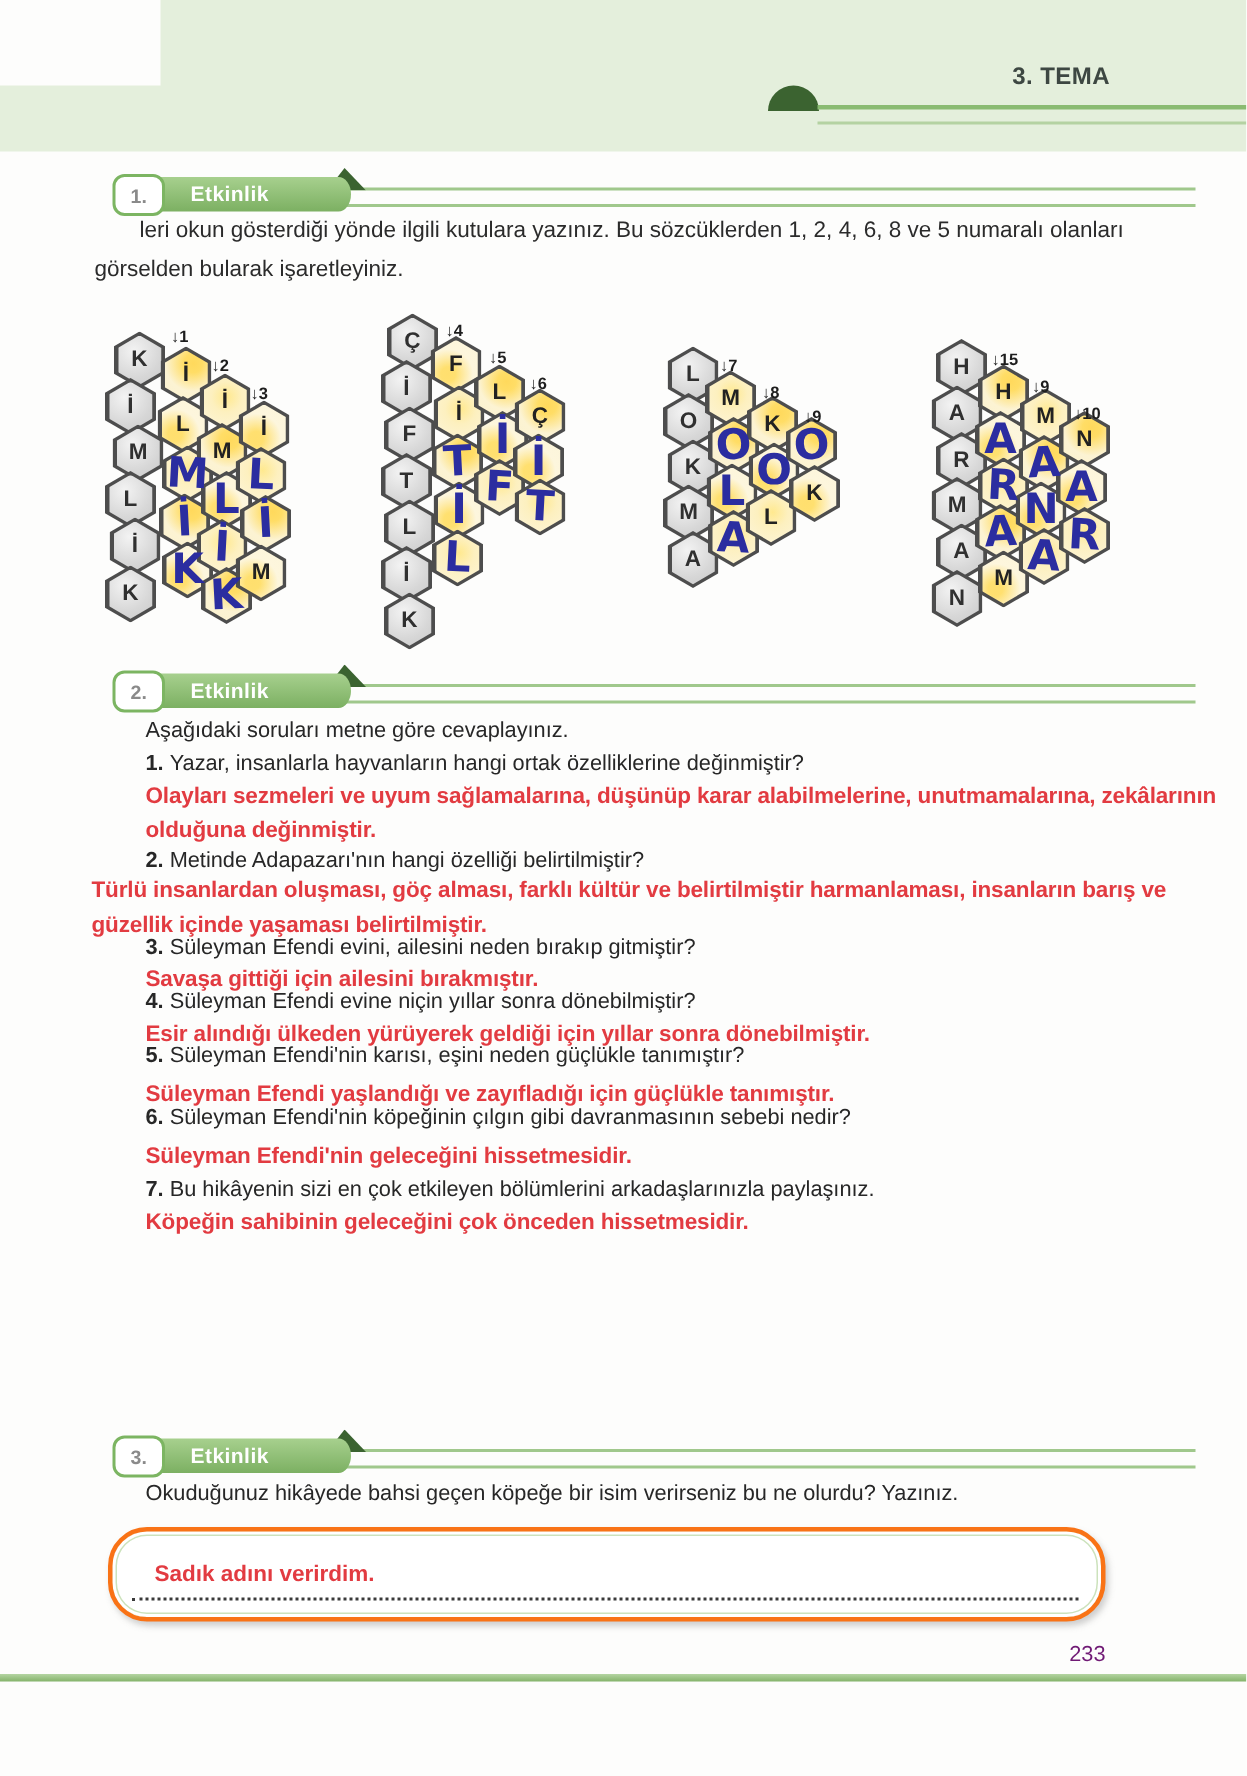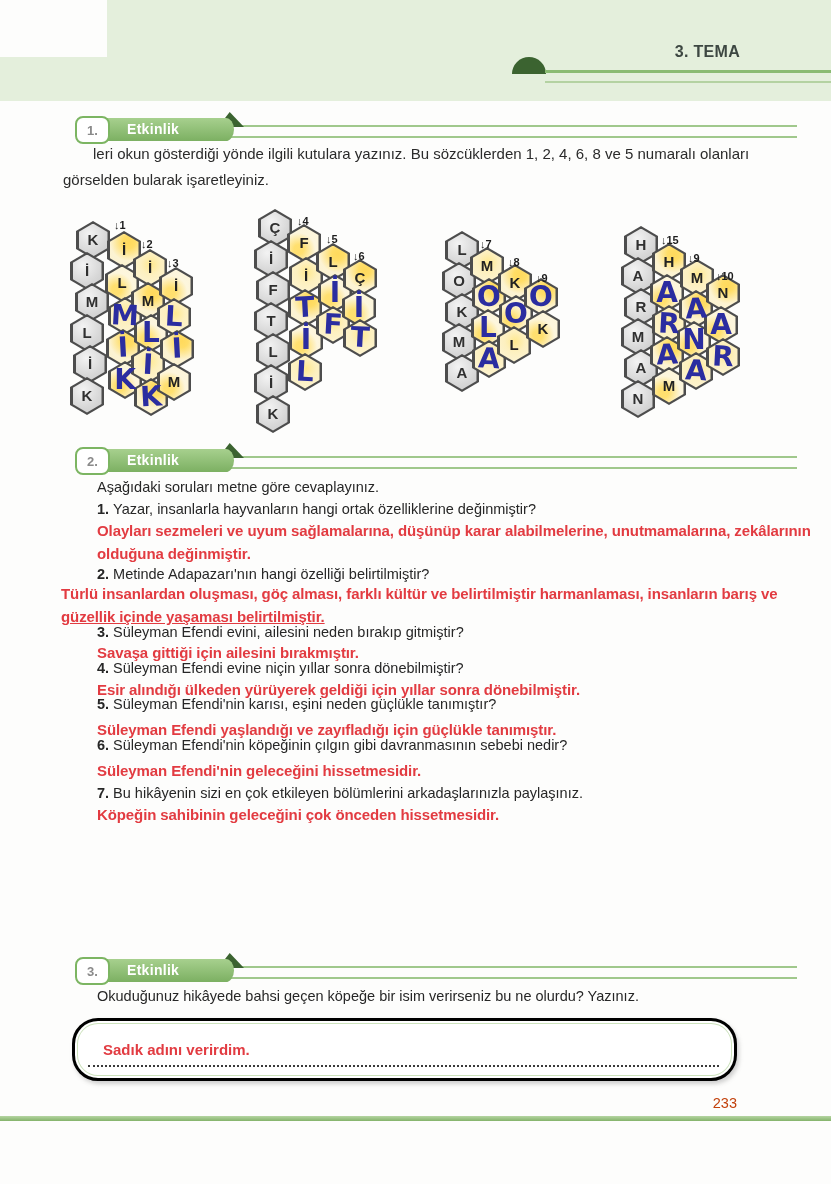--- a/index.html
+++ b/index.html
@@ -56,27 +56,27 @@
   .hex.v1::after{background:radial-gradient(circle at 30% 68%, #ffdf6e 0%, #ffe070 16%, #fdf6dd 55%, #fcf5da 100%);}
   .hex.v2::after{background:radial-gradient(circle at 52% 38%, #ffe98f 0%, #fdf0bf 40%, #fcf5da 100%);}
   .hex .lt{position:absolute;left:50%;top:50%;transform:translate(-50%,-52%);z-index:2;white-space:nowrap;}
   .hex .lt.g{font-size:15px;font-weight:600;color:#303030;}
   .hex .lt.p{font-size:15px;font-weight:600;color:#222;}
   .hex .lt.b{font-size:28px;font-weight:bold;color:var(--blue);font-family:"DejaVu Sans",sans-serif;}
   .arrow{position:absolute;z-index:3;font-size:11px;font-weight:bold;color:#1d1d1d;white-space:nowrap;}
   
   .ans-box{
     position:absolute;left:72px;top:1018px;width:659px;height:57px;
-    background:#fff;border:3px solid #000000;border-radius:26px;
+    background:#fff;border:3px solid #f97316;border-radius:26px;
     box-shadow:2px 3px 4px rgba(120,120,120,.35), inset 0 0 0 2px #fff, inset 0 0 0 3px #cce2bc;
   }
   .ans-box .dots{position:absolute;left:13px;right:15px;bottom:11px;border-bottom:2px dotted #3a3a3a;}
   .ans-box .txt{position:absolute;left:28px;top:20px;font-size:15px;font-weight:bold;color:var(--red);}
   
-  .pagenum{position:absolute;top:1095px;right:94px;font-size:14.5px;color:#c2410c;}
+  .pagenum{position:absolute;top:1095px;right:94px;font-size:14.5px;color:#701a75;}
   .footer-rule{position:absolute;left:0;top:1116px;width:831px;height:5px;background:linear-gradient(#b5d5a2,#84b36a);}
 </style>
 </head>
 <body>
 
 <div id="page" style="--lightgreen: #e4efdc; --darkgreen: #3b6330; --red: #e23b41; --blue: #2b2da0;">
 
   <div class="top-band"></div>
   <div class="top-corner"></div>
   <div class="tema">3. TEMA</div>
@@ -331,21 +331,21 @@
     <div class="hdr-badge">2.</div>
   </div>
 
   <div id="qa">
       <div class="qa-line" style="left: 97px; top: 479px;">Aşağıdaki soruları metne göre cevaplayınız.</div>
       <div class="qa-line" style="left: 97px; top: 501px;"><b>1.</b>Yazar, insanlarla hayvanların hangi ortak özelliklerine değinmiştir?</div>
       <div class="ans-line" style="left: 97px; top: 522px;">Olayları sezmeleri ve uyum sağlamalarına, düşünüp karar alabilmelerine, unutmamalarına, zekâlarının</div>
       <div class="ans-line" style="left: 97px; top: 545px;">olduğuna değinmiştir.</div>
       <div class="qa-line" style="left: 97px; top: 566px;"><b>2.</b>Metinde Adapazarı'nın hangi özelliği belirtilmiştir?</div>
       <div class="ans-line" style="left: 61px; top: 585px;">Türlü insanlardan oluşması, göç alması, farklı kültür ve belirtilmiştir harmanlaması, insanların barış ve</div>
-      <div class="ans-line" style="left: 61px; top: 608px; text-decoration: underline;">güzellik içinde yaşaması belirtilmiştir.</div>
+      <div class="ans-line" style="left: 61px; top: 608px;">güzellik içinde yaşaması belirtilmiştir.</div>
       <div class="qa-line" style="left: 97px; top: 624px;"><b>3.</b>Süleyman Efendi evini, ailesini neden bırakıp gitmiştir?</div>
       <div class="ans-line" style="left: 97px; top: 644px;">Savaşa gittiği için ailesini bırakmıştır.</div>
       <div class="qa-line" style="left: 97px; top: 660px;"><b>4.</b>Süleyman Efendi evine niçin yıllar sonra dönebilmiştir?</div>
       <div class="ans-line" style="left: 97px; top: 681px;">Esir alındığı ülkeden yürüyerek geldiği için yıllar sonra dönebilmiştir.</div>
       <div class="qa-line" style="left: 97px; top: 696px;"><b>5.</b>Süleyman Efendi'nin karısı, eşini neden güçlükle tanımıştır?</div>
       <div class="ans-line" style="left: 97px; top: 721px;">Süleyman Efendi yaşlandığı ve zayıfladığı için güçlükle tanımıştır.</div>
       <div class="qa-line" style="left: 97px; top: 737px;"><b>6.</b>Süleyman Efendi'nin köpeğinin çılgın gibi davranmasının sebebi nedir?</div>
       <div class="ans-line" style="left: 97px; top: 762px;">Süleyman Efendi'nin geleceğini hissetmesidir.</div>
       <div class="qa-line" style="left: 97px; top: 785px;"><b>7.</b>Bu hikâyenin sizi en çok etkileyen bölümlerini arkadaşlarınızla paylaşınız.</div>
       <div class="ans-line" style="left: 97px; top: 806px;">Köpeğin sahibinin geleceğini çok önceden hissetmesidir.</div>

